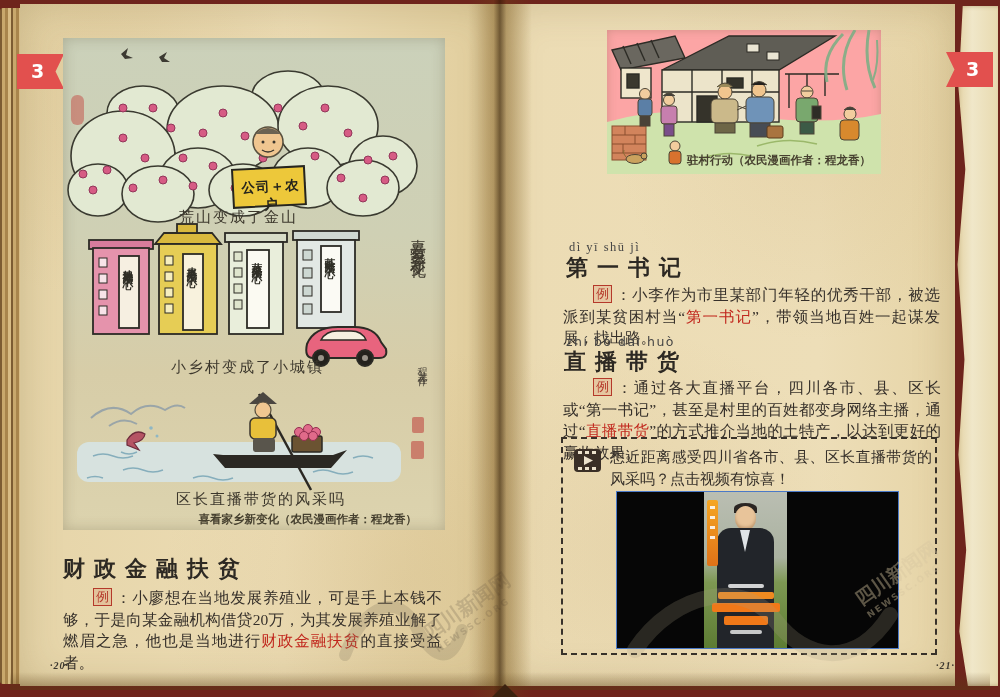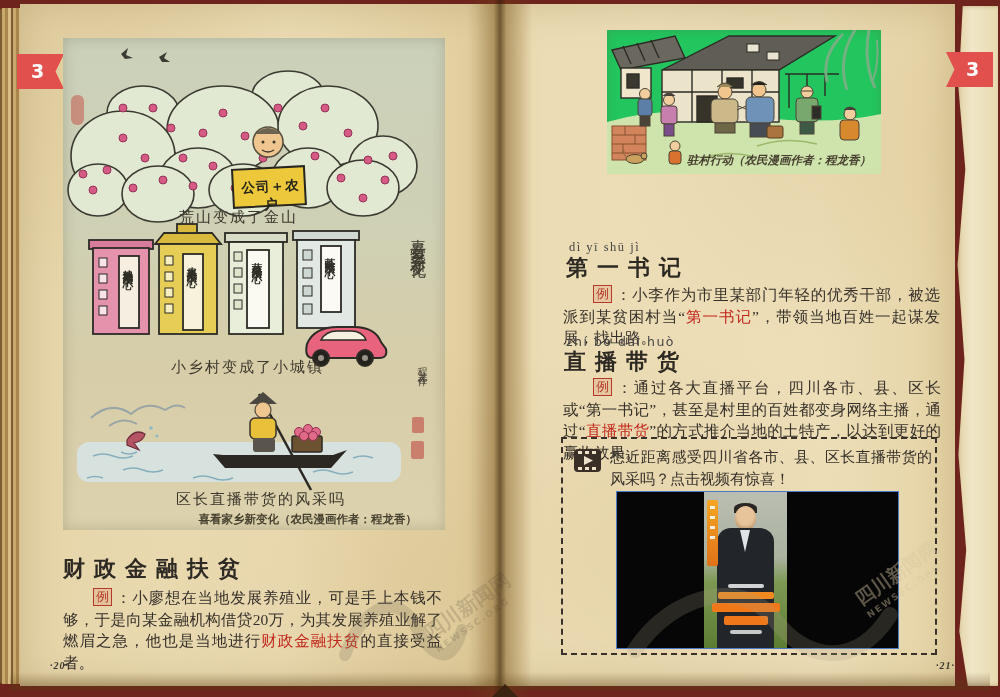--- a/index.html
+++ b/index.html
@@ -44,22 +44,22 @@
   .credit-cap{position:absolute;font-size:11.5px;font-weight:bold;color:#46402f;white-space:nowrap;}
   .sign-text{position:absolute;left:172px;top:140px;width:72px;text-align:center;font-size:13.5px;
     font-weight:bold;color:#25241d;transform:rotate(-3deg);letter-spacing:1px;}
   .vlab{position:absolute;writing-mode:vertical-rl;text-orientation:upright;font-size:10.5px;
     font-weight:bold;color:#2f2e26;letter-spacing:2px;line-height:1;}
   .callig{position:absolute;left:344px;top:188px;height:140px;writing-mode:vertical-rl;
     text-orientation:upright;font-size:16px;color:#3e392e;letter-spacing:4px;}
   .callig-sig{position:absolute;left:352px;top:322px;height:60px;writing-mode:vertical-rl;
     text-orientation:upright;font-size:10px;color:#4a443a;letter-spacing:3px;}
   
-  .illo-right{position:absolute;left:607px;top:30px;width:274px;height:144px;background:#22c55e;
-    box-shadow:inset 0 0 10px rgba(90,80,50,.25);font-style:italic;}
+  .illo-right{position:absolute;left:607px;top:30px;width:274px;height:144px;background:#fca5a5;
+    box-shadow:inset 0 0 10px rgba(90,80,50,.25);}
   
   .pinyin{position:absolute;font-family:"DejaVu Sans","Liberation Sans",sans-serif;
     font-size:12.5px;color:#454545;letter-spacing:1.5px;white-space:nowrap;}
   .term{position:absolute;font-size:22px;font-weight:bold;color:#2d2923;letter-spacing:9px;white-space:nowrap;}
   .para{position:absolute;font-size:15.5px;line-height:21.5px;color:#36302a;text-align:justify;}
   .para .indent{display:inline-block;width:30px;}
   .red{color:#c1271d;}
   .ex{display:inline-block;border:1px solid #b5392a;color:#b5392a;background:rgba(196,80,60,.14);
     font-size:13px;line-height:16px;padding:0 2px;margin-right:3px;vertical-align:2px;}
   .pagenum{position:absolute;font-size:10px;font-style:italic;font-weight:bold;color:#3a362e;letter-spacing:1px;}

